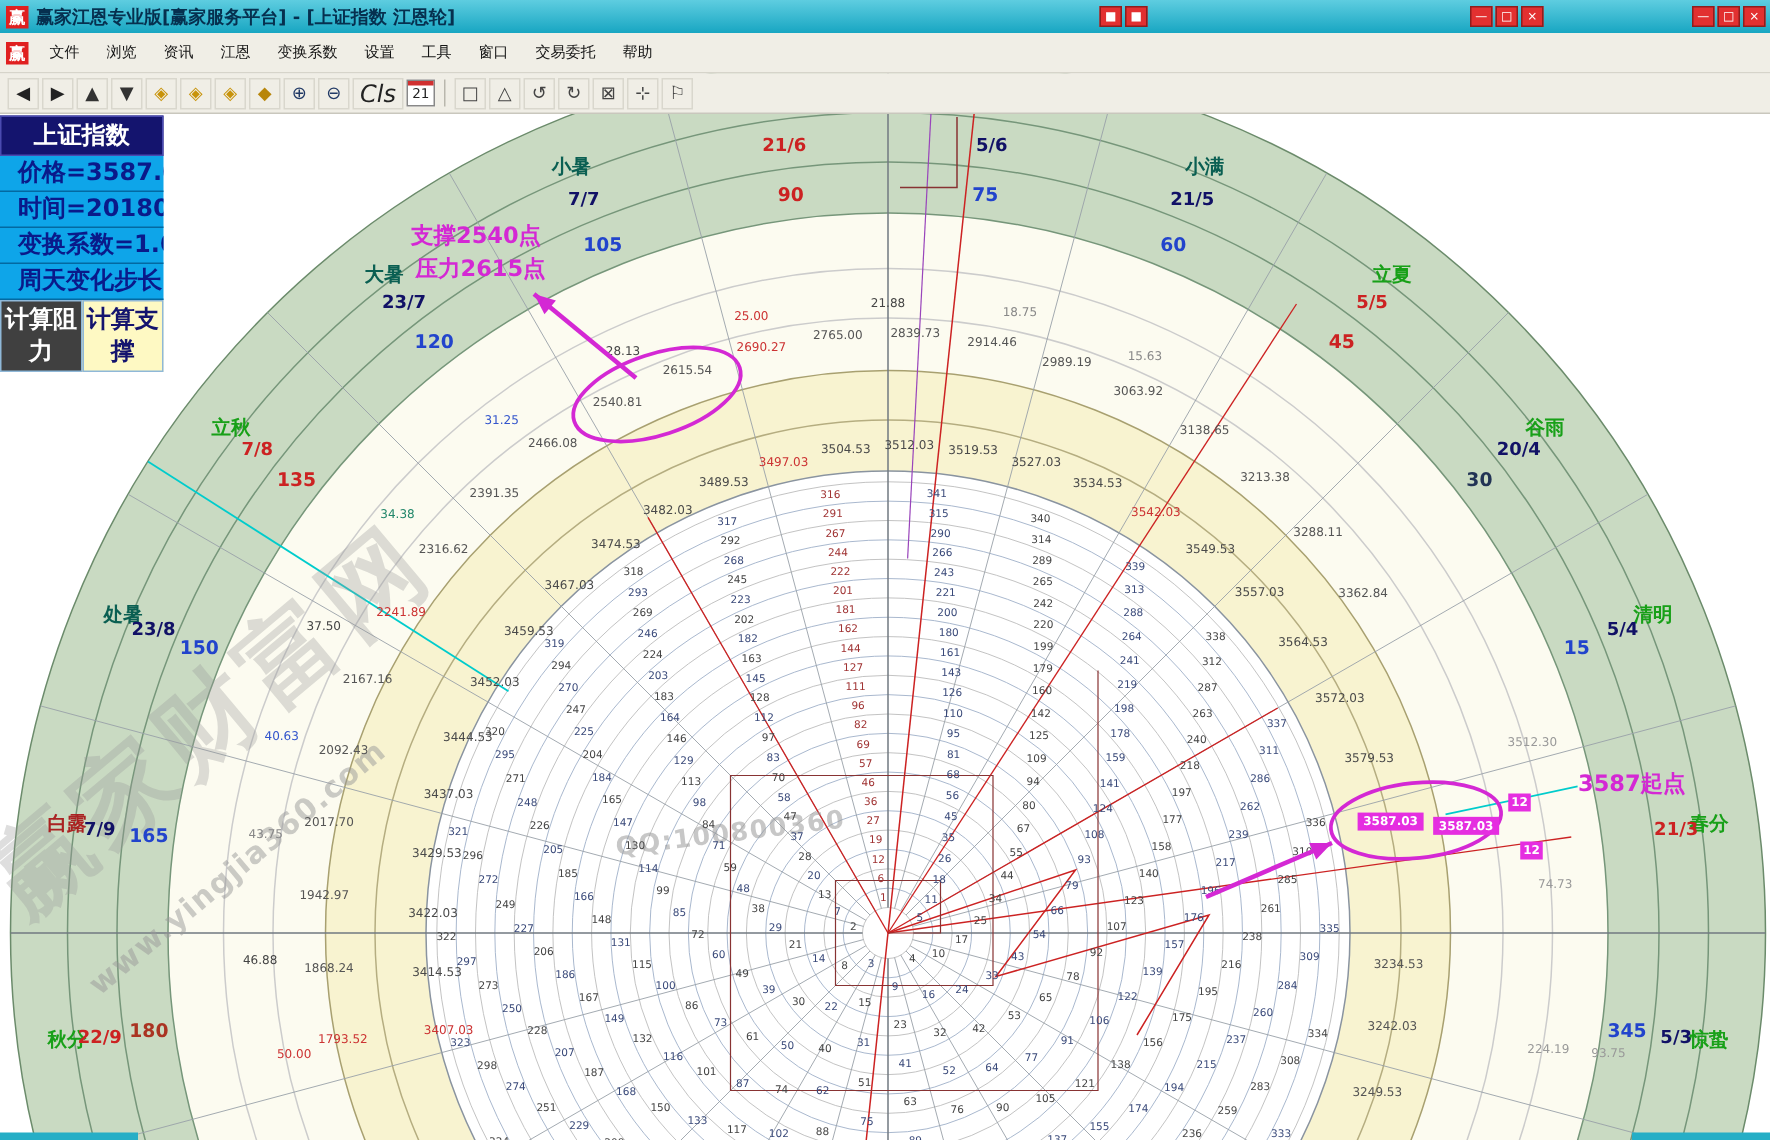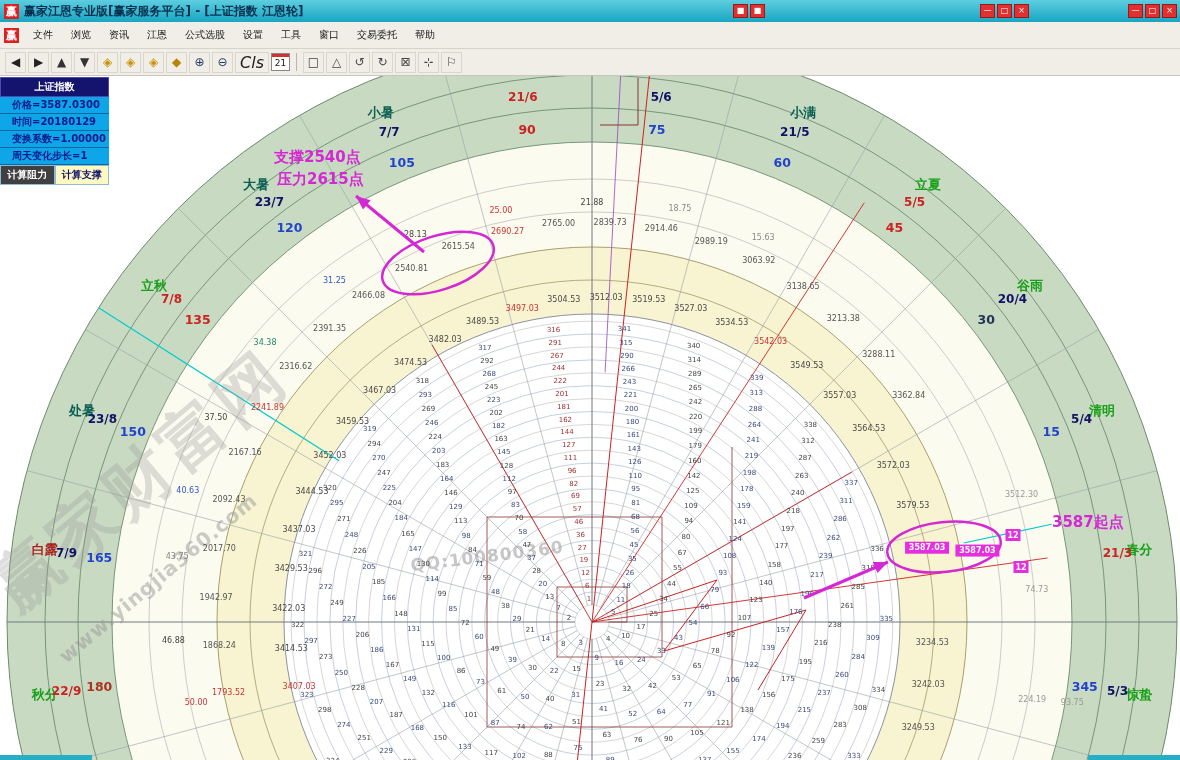--- a/index.html
+++ b/index.html
@@ -25,21 +25,21 @@
     background:#f0eee6;border-bottom:1px solid #c9c7bd;display:flex;align-items:center;
     gap:2px;padding-left:5px;box-sizing:border-box;}
   .tool-btn{width:21px;height:21px;border:1px solid #d9d7cd;background:#f0eee6;
     display:flex;align-items:center;justify-content:center;font-size:12px;box-sizing:border-box;}
   .tool-btn.textbtn{width:34px;font-size:16px;color:#222;font-style:italic;}
   .tool-sep{width:1px;height:18px;background:#b9b7ad;margin:0 4px;}
   .tool-cal{width:19px;height:18px;background:#fff;border:1px solid #888;box-sizing:border-box;
     font-size:9px;text-align:center;line-height:13px;color:#222;}
   .tool-cal::before{content:"";display:block;height:3px;background:#d03030;}
   
-  .infopanel{position:absolute;top:77px;left:0;width:109px;z-index:15;font-size:10px;}
+  .infopanel{position:absolute;top:77px;left:0;width:109px;z-index:15;font-size:16px;}
   .ip-header{background:#14146e;color:#fff;font-weight:bold;text-align:center;
     padding:2px 0;border:1px solid #4a4ab0;}
   .ip-row{background:#0ea5e9;color:#0a1a8a;font-weight:bold;padding:1px 12px;
     border-bottom:1px solid #0369a1;white-space:nowrap;overflow:hidden;}
   .ip-btns{display:flex;}
   .ip-btn{flex:1;text-align:center;font-weight:bold;padding:2px 0;border:1px solid #8fb8d8;box-sizing:border-box;}
   .ip-btn.dark{background:#404040;color:#fff;}
   .ip-btn.light{background:#fef9c3;color:#14146e;}
   
   .annot{position:absolute;color:#d428d4;font-weight:bold;font-size:15px;z-index:16;white-space:nowrap;}
@@ -71,21 +71,21 @@
     </div>
 </div>
 
 <div class="menubar">
   <div class="mb-logo">赢</div>
   <div class="menu-items">
       <div class="menu-item">文件</div>
       <div class="menu-item">浏览</div>
       <div class="menu-item">资讯</div>
       <div class="menu-item">江恩</div>
-      <div class="menu-item">公式选股</div>
+      <div class="menu-item">变换系数</div>
       <div class="menu-item">设置</div>
       <div class="menu-item">工具</div>
       <div class="menu-item">窗口</div>
       <div class="menu-item">交易委托</div>
       <div class="menu-item">帮助</div>
     </div>
 </div>
 
 <div class="toolbar" id="toolbar">
     <div class="tool-btn" style="color: rgb(34, 34, 34);">◀</div>

